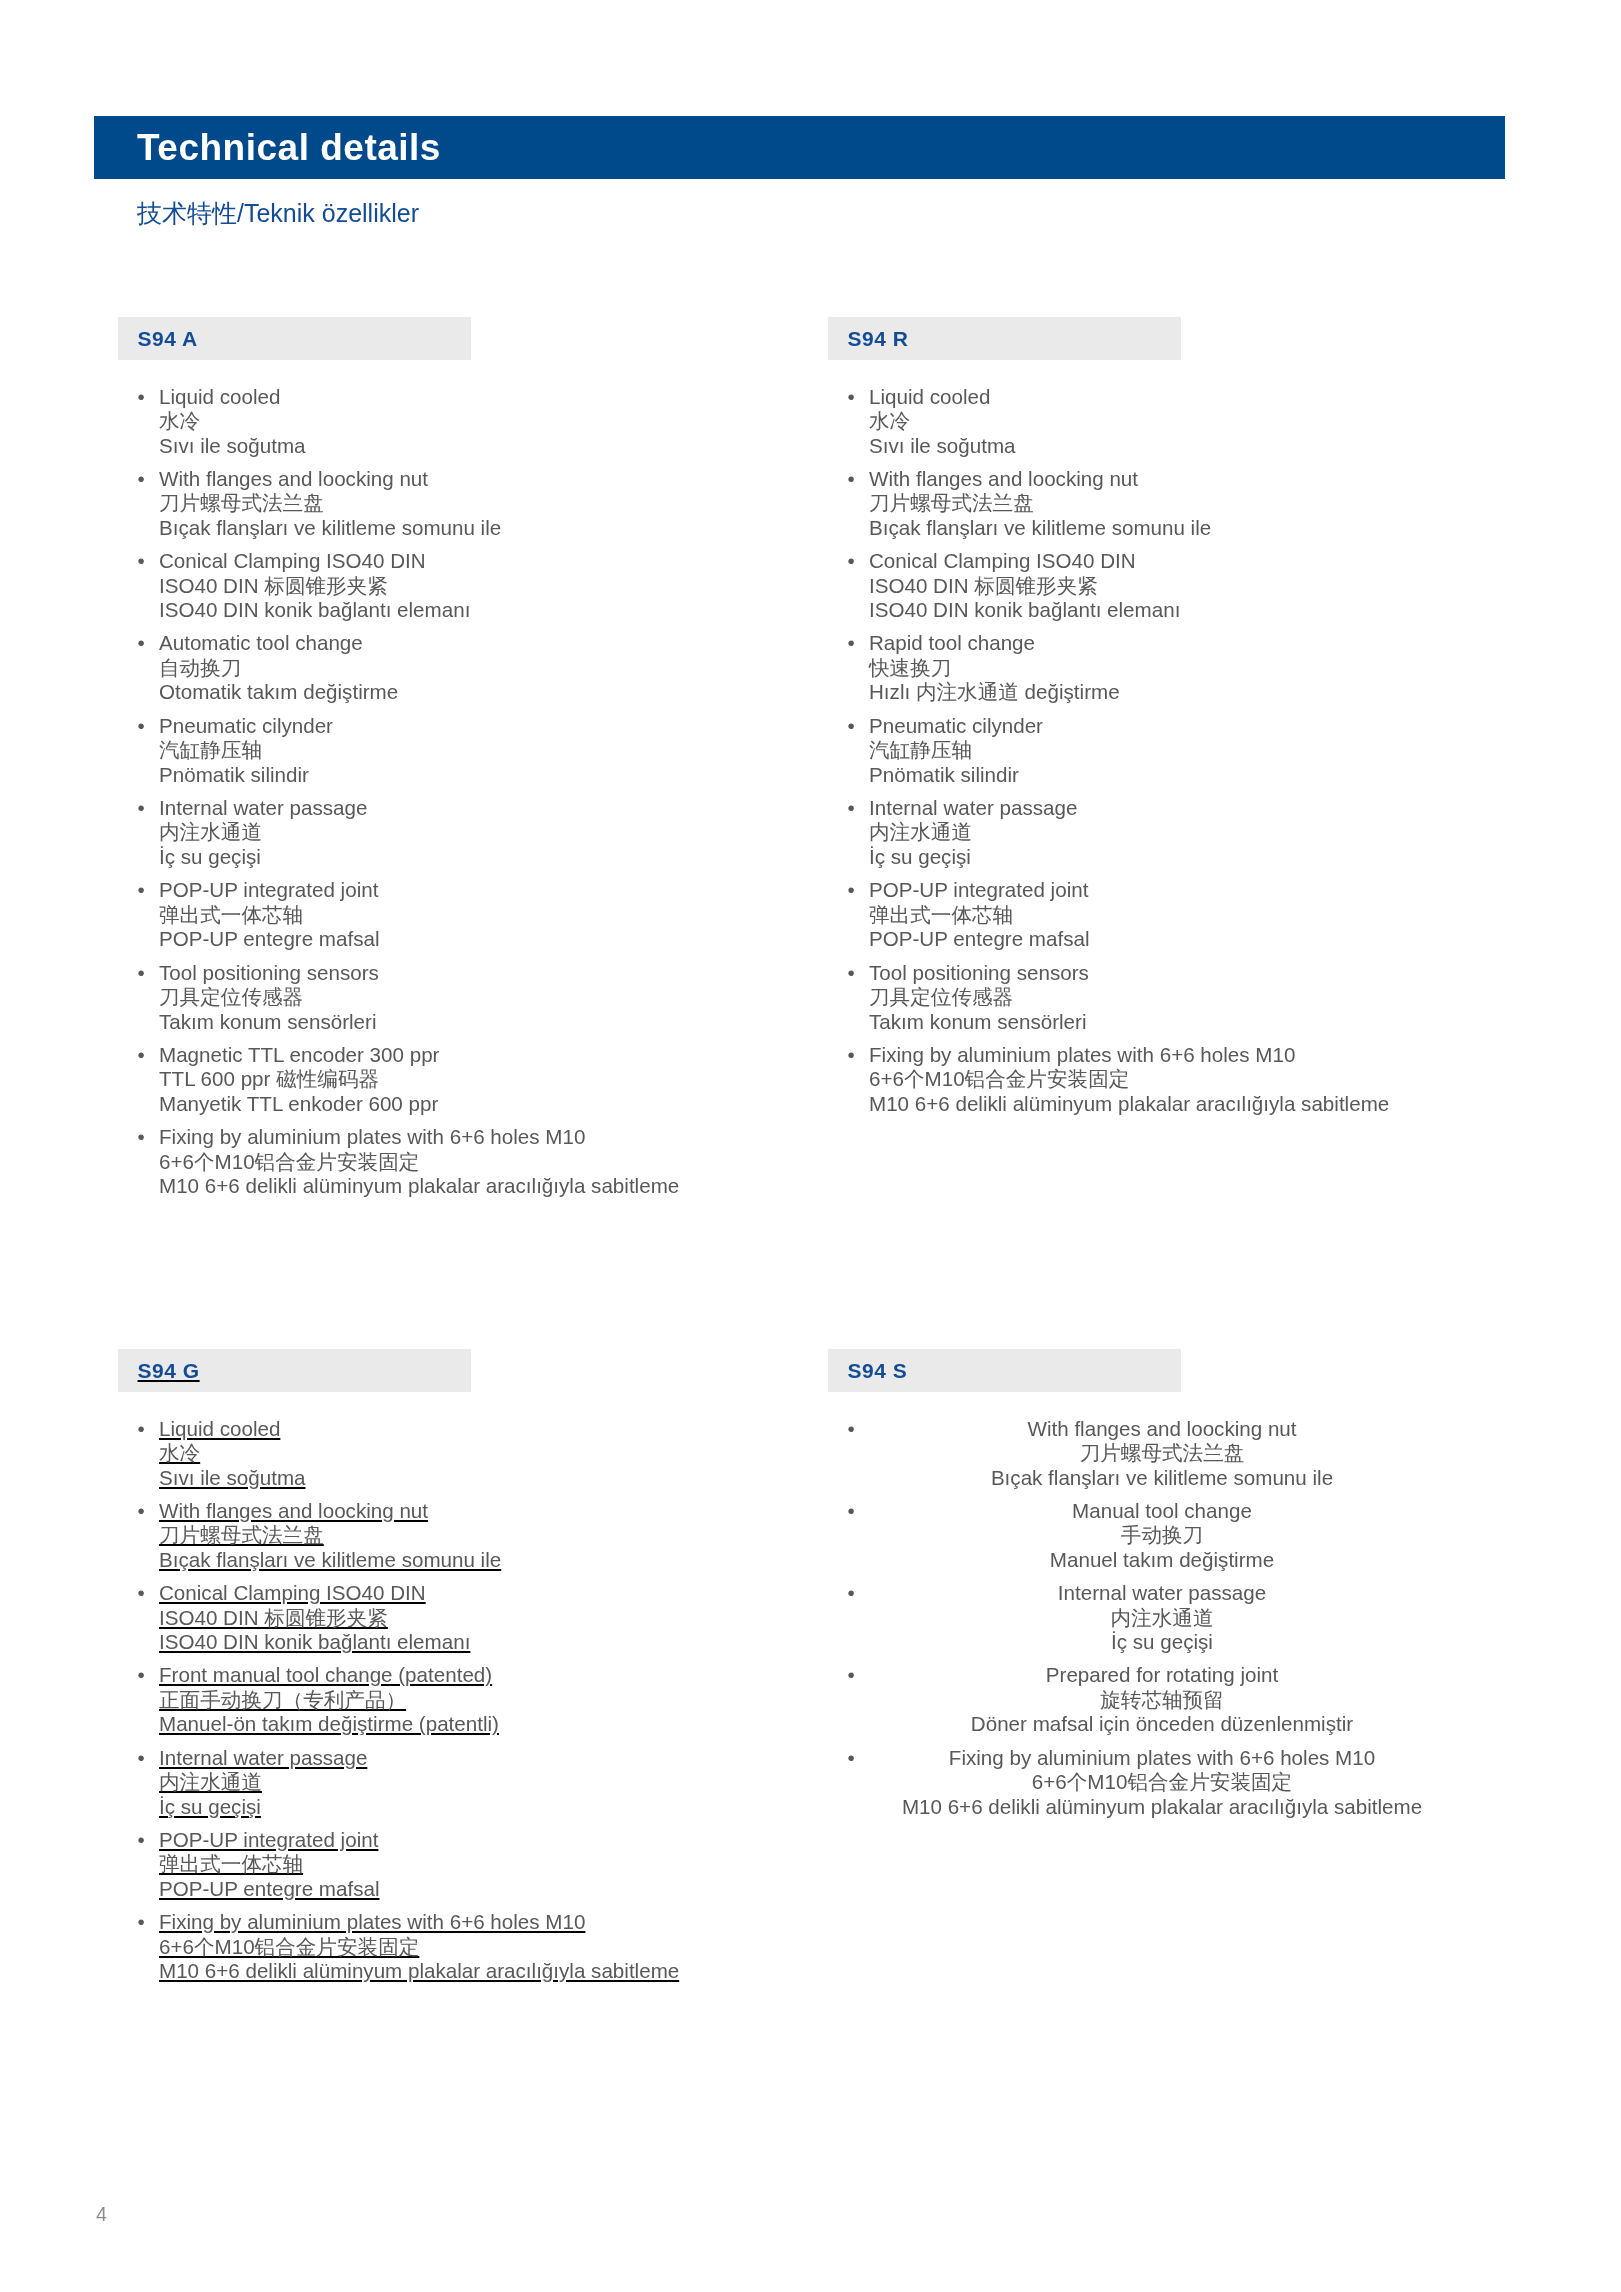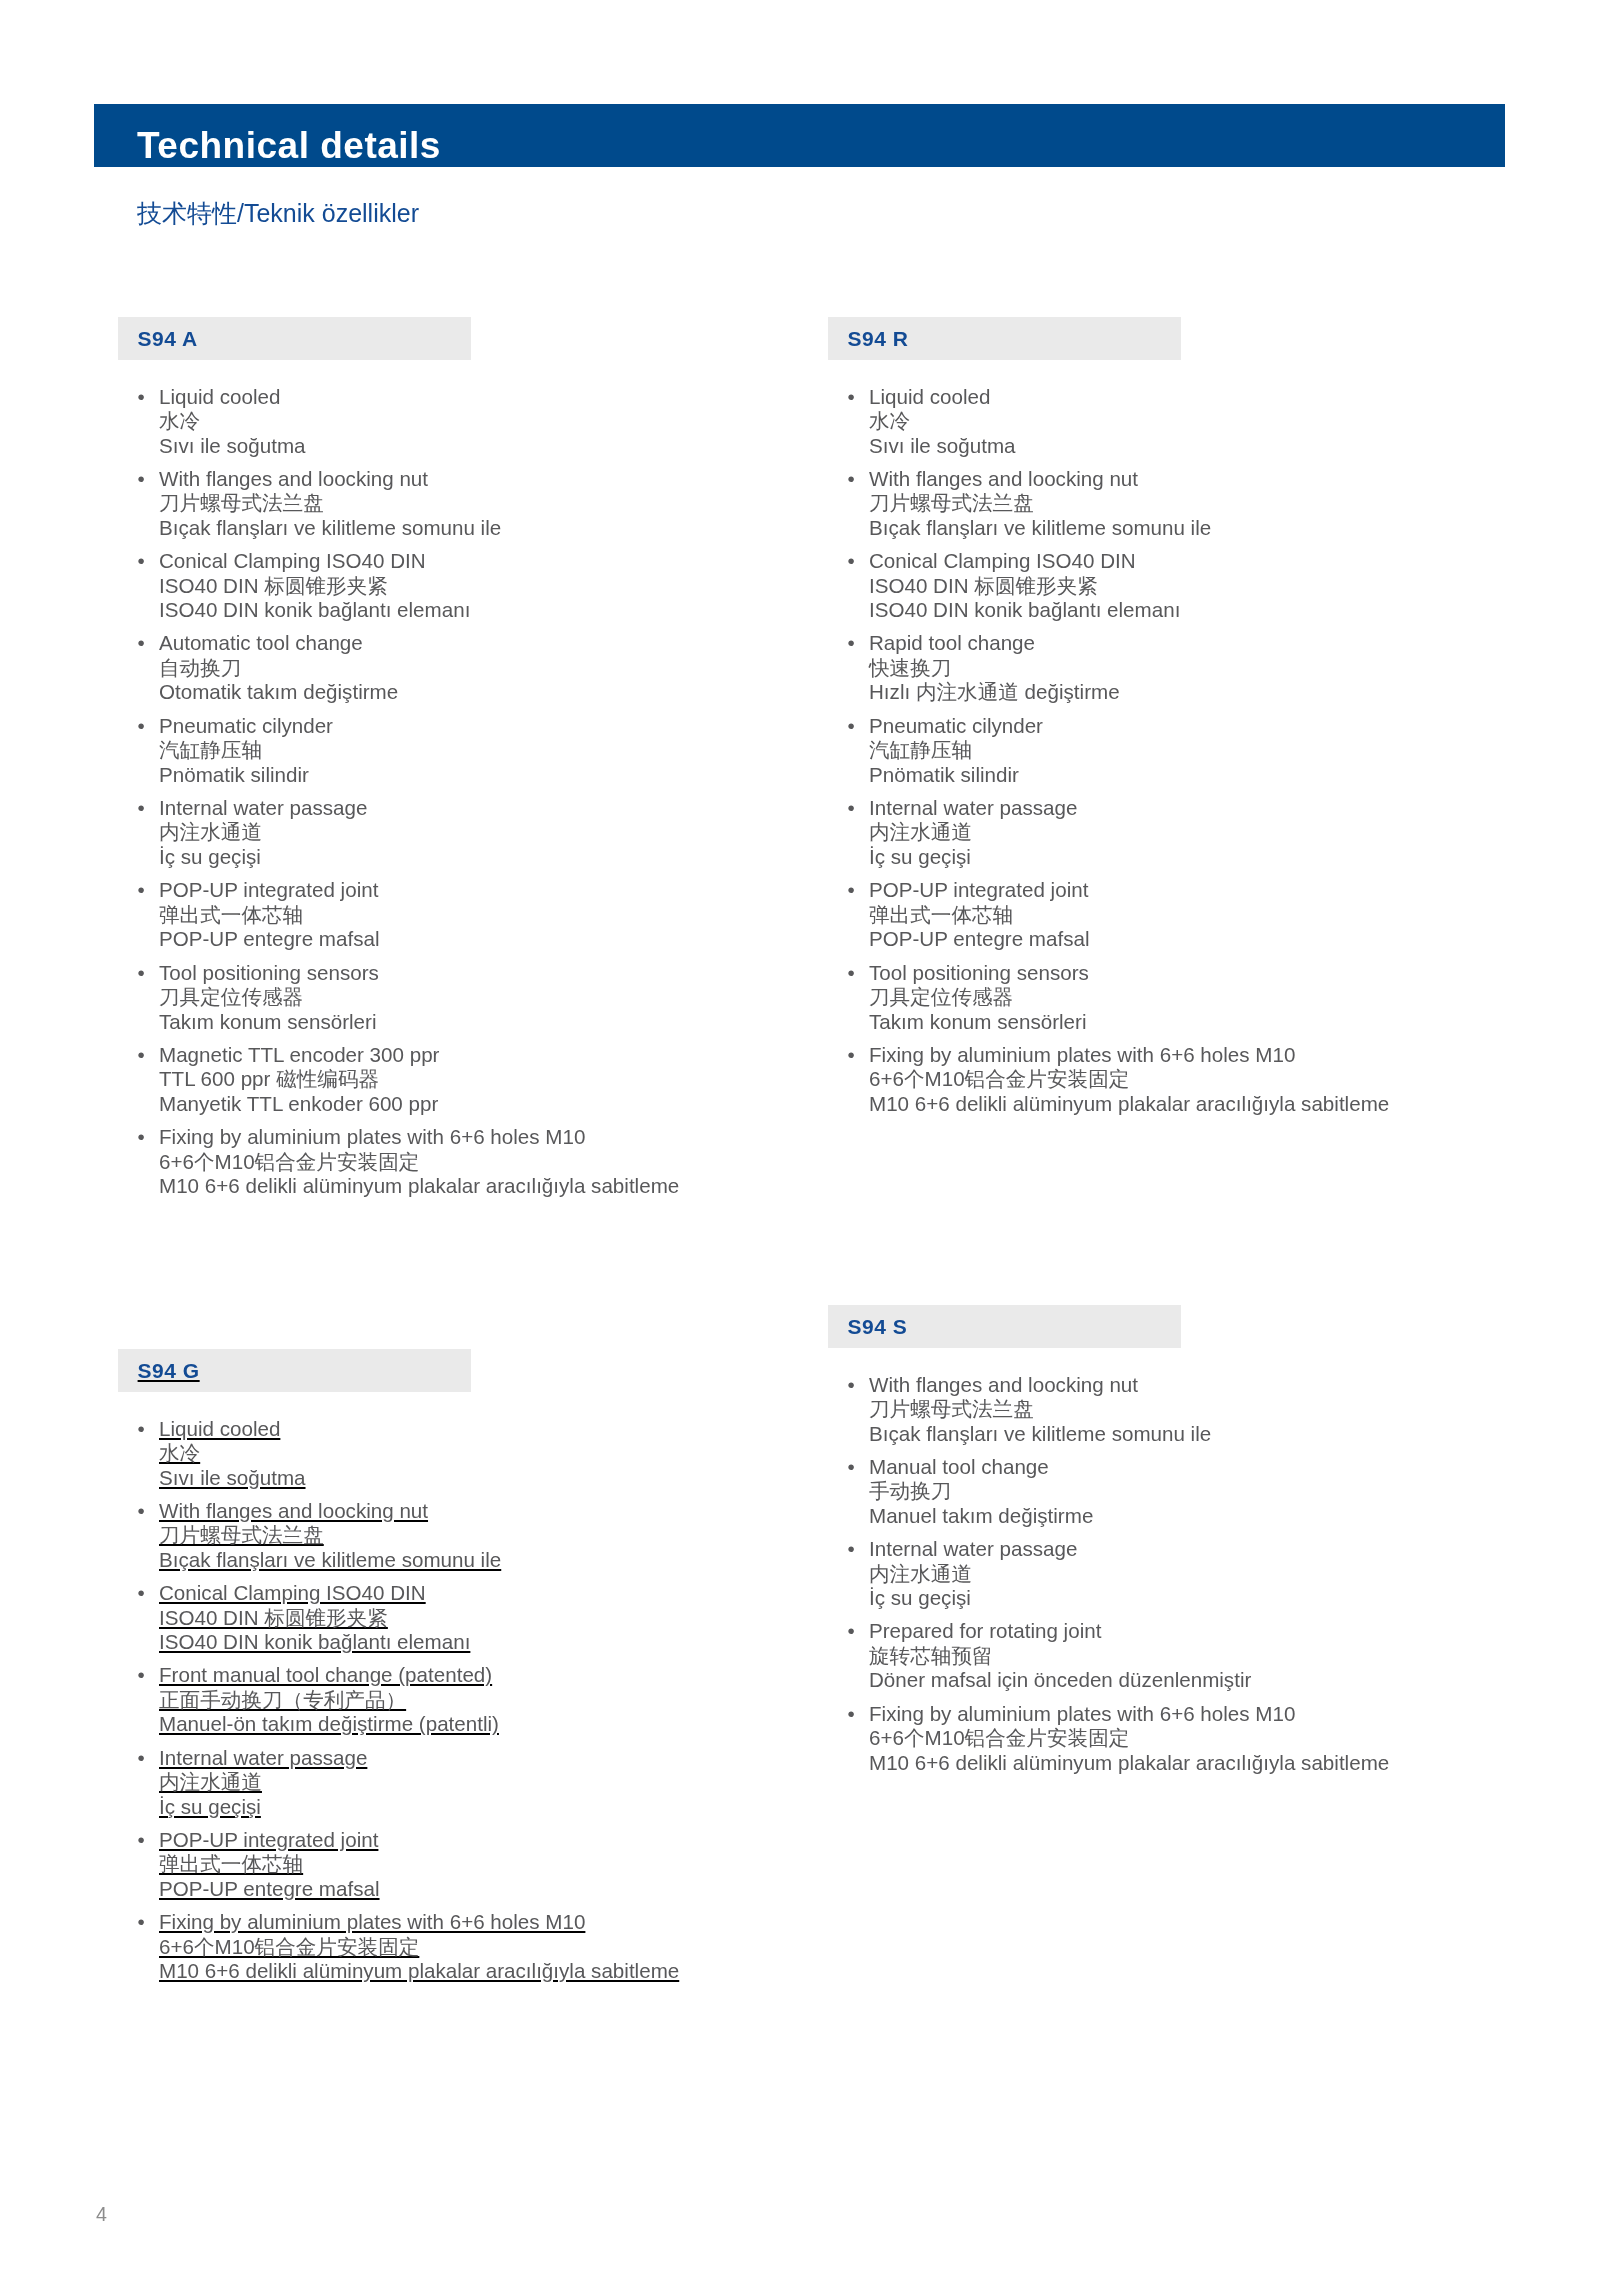--- a/index.html
+++ b/index.html
@@ -12,24 +12,24 @@
   *{box-sizing:border-box;}
   html,body{margin:0;padding:0;background:#ffffff;}
   .page{
     position:relative;
     width:1621px;height:2293px;
     background:#ffffff;
     overflow:hidden;
     font-family:"Liberation Sans", sans-serif;
   }
   .top-bar{
-    position:absolute;left:94px;top:104px;
+    position:absolute;left:94px;top:116px;
     width:1411px;height:63px;
     background:var(--bar-bg);
-    display:flex;align-items:flex-end;
+    display:flex;align-items:center;
     padding-left:43px;
   }
   .top-bar-title{
     color:#ffffff;
     font-size:37px;
     font-weight:700;
     letter-spacing:0.5px;
   }
   .subtitle{
     position:absolute;left:137px;top:192px;
@@ -38,21 +38,21 @@
     font-weight:400;
     line-height:43px;
   }
   .section{
     position:absolute;
     width:627px;
   }
   .sec-a{left:118px;top:317px;}
   .sec-r{left:828px;top:317px;}
   .sec-g{left:118px;top:1349px;text-decoration:underline;}
-  .sec-s{left:828px;top:1305px;}
+  .sec-s{left:828px;top:1349px;text-align:center;}
   .section-header{
     width:353px;height:43px;
     background:var(--sec-bg);
     display:flex;align-items:center;
     padding-left:19.6px;
   }
   .section-title{
     color:var(--accent);
     font-size:21px;
     font-weight:700;

